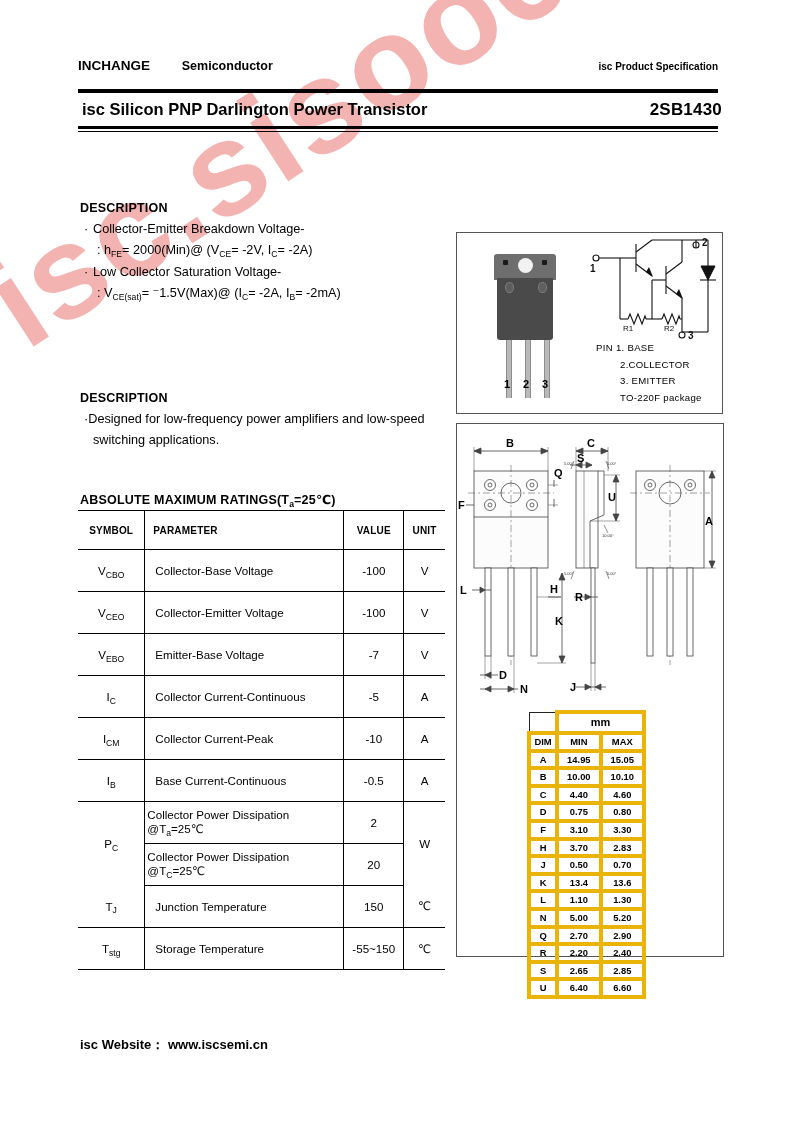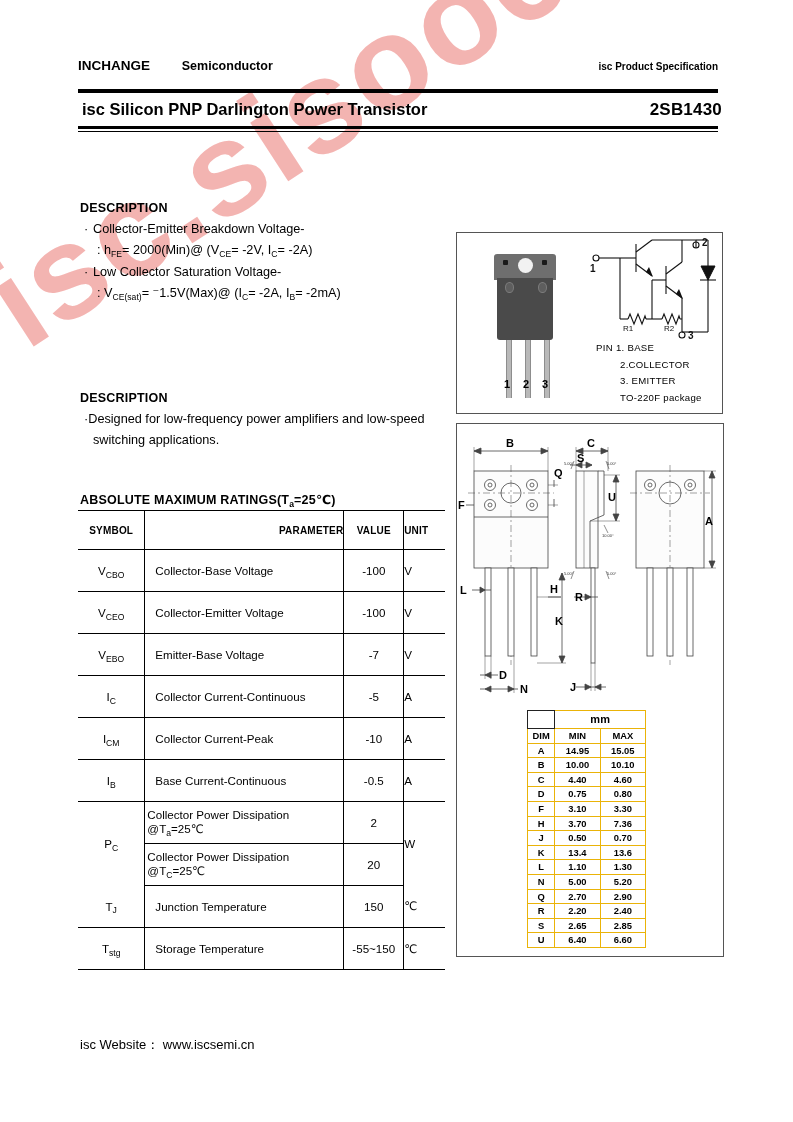--- a/index.html
+++ b/index.html
@@ -53,21 +53,21 @@
   
   .amr{position:absolute;left:78px;top:511px;width:367px;border-collapse:collapse;
        font-size:11.6px;}
   .amr td,.amr th{border:0;padding:0;}
   .amr tr>*{border-bottom:1.1px solid #000;}
   .amr .thr>*{border-bottom:1.1px solid #000;font-weight:700;font-size:10px;
               text-align:center;height:38px;letter-spacing:.2px;}
   .amr .c-sym{width:68px;text-align:center;border-right:1.1px solid #000;}
   .amr .c-par{width:197px;padding-left:10px;border-right:1.1px solid #000;}
   .amr .c-val{width:60px;text-align:center;border-right:1.1px solid #000;}
-  .amr .c-uni{width:42px;text-align:left;}
+  .amr .c-uni{width:42px;text-align:center;}
   .amr td{height:41px;}
   .amr .nb{border-bottom:0 !important;}
   .amr .par2{line-height:14px;padding-left:2px;margin-top:48px;}
   .topline{position:absolute;left:78px;top:510px;width:367px;height:1.1px;background:#000;}
 
   
   .box{position:absolute;border:1.3px solid #555;background:#fff;}
   #pkg-box{left:456px;top:232px;width:265px;height:180px;}
   #mech-box{left:456px;top:423px;width:266px;height:532px;}
 
@@ -89,27 +89,27 @@
 
   
   .sch{position:absolute;left:590px;top:236px;width:128px;height:110px;}
   .legend{position:absolute;left:596px;top:340px;font-size:9.6px;line-height:16.5px;
           font-family:"Liberation Sans",sans-serif;letter-spacing:.3px;}
   .legend .i2{padding-left:24px;}
 
   
   .dimtbl{position:absolute;left:527px;top:710px;width:119px;border-collapse:collapse;
           font-size:9.4px;font-weight:700;text-align:center;}
-  .dimtbl td,.dimtbl th{border:1px solid #eab308;height:13.6px;line-height:13.6px;padding:0;}
+  .dimtbl td,.dimtbl th{border:4px solid #eab308;height:13.6px;line-height:13.6px;padding:0;}
   .dimtbl .mmhead{height:17px;font-size:11px;}
   .dimtbl .cdim{width:27px;}
   .dimtbl .cmin,.dimtbl .cmax{width:46px;}
 
   
-  .footer{position:absolute;left:80px;top:1036px;font-size:13px;font-weight:400;}
+  .footer{position:absolute;left:80px;top:1036px;font-size:13px;font-weight:700;}
 </style>
 </head>
 <body>
 
 <div class="page">
 
   <div class="watermark">isc.sisoo6.com</div>
 
   <div class="layer">
 
@@ -163,21 +163,21 @@
 
     <div class="sec-title" id="amr-title">
       <span>ABSOLUTE MAXIMUM RATINGS(T</span><sub>a</sub><span>=25℃)</span>
     </div>
 
     <div class="topline"></div>
     <table class="amr">
       <tbody>
           <tr class="thr">
         <th class="c-sym">SYMBOL</th>
-        <th class="c-par" style="text-align:right;padding-left:8px">PARAMETER</th>
+        <th class="c-par" style="text-align:left;padding-left:8px">PARAMETER</th>
         <th class="c-val">VALUE</th>
         <th class="c-uni">UNIT</th>
       </tr>
 
       <tr>
         <td class="c-sym"><span>V</span><sub>CBO</sub></td>
         <td class="c-par">Collector-Base Voltage</td>
         <td class="c-val">-100</td>
         <td class="c-uni">V</td>
       </tr>
@@ -497,21 +497,21 @@
             <td>0.80</td>
           </tr>
       <tr>
             <td>F</td>
             <td>3.10</td>
             <td>3.30</td>
           </tr>
       <tr>
             <td>H</td>
             <td>3.70</td>
-            <td>7.36</td>
+            <td>2.83</td>
           </tr>
       <tr>
             <td>J</td>
             <td>0.50</td>
             <td>0.70</td>
           </tr>
       <tr>
             <td>K</td>
             <td>13.4</td>
             <td>13.6</td>

